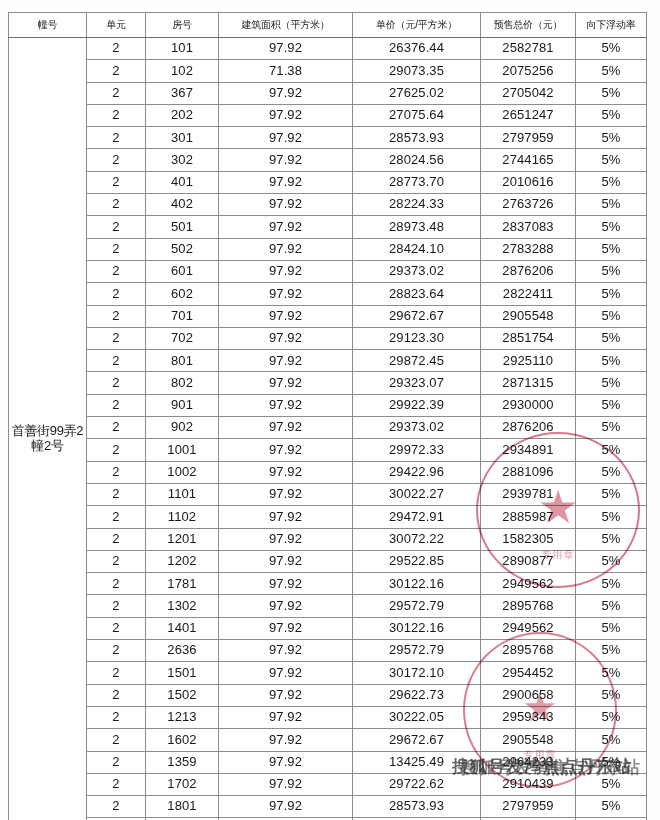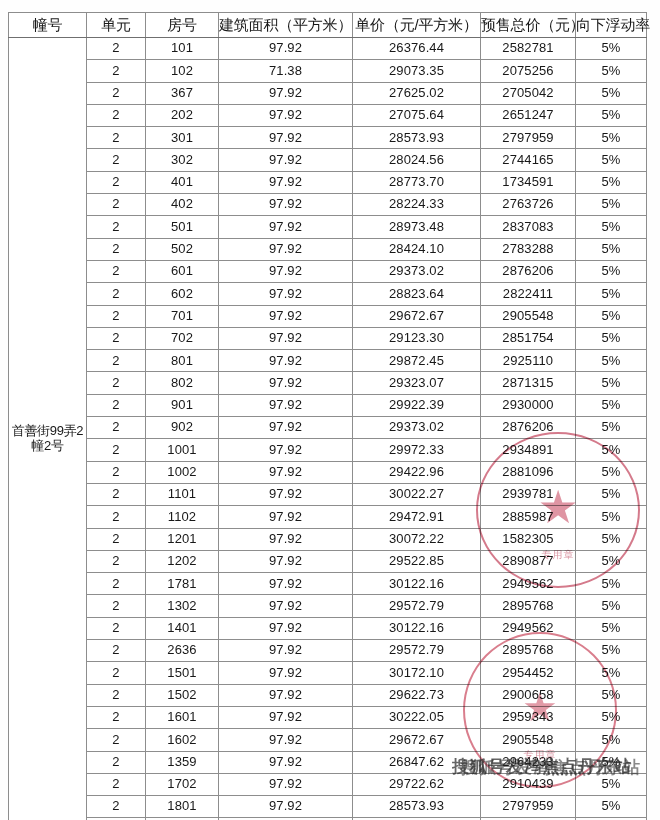--- a/index.html
+++ b/index.html
@@ -37,21 +37,21 @@
     padding: 0;
     text-align: center;
     vertical-align: middle;
     color: #181818;
     background: transparent;
     font-weight: normal;
     line-height: 1.12;
   }
   #price-table thead th {
     height: 24px;
-    font-size: 15px;
+    font-size: 10px;
     letter-spacing: -0.2px;
     border-bottom: 1.6px solid #6f6f6f;
     white-space: nowrap;
   }
   #price-table tbody td {
     height: 21.3px;
     font-size: 13px;
   }
   
   .c-building { width: 78px; }
@@ -220,21 +220,21 @@
           <td class="num">97.92</td>
           <td class="num">28024.56</td>
           <td class="num">2744165</td>
           <td class="num">5%</td>
         </tr>
         <tr>
           <td class="num">2</td>
           <td class="num">401</td>
           <td class="num">97.92</td>
           <td class="num">28773.70</td>
-          <td class="num">1734591</td>
+          <td class="num">2010616</td>
           <td class="num">5%</td>
         </tr>
         <tr>
           <td class="num">2</td>
           <td class="num">402</td>
           <td class="num">97.92</td>
           <td class="num">28224.33</td>
           <td class="num">2763726</td>
           <td class="num">5%</td>
         </tr>
@@ -409,39 +409,39 @@
         <tr>
           <td class="num">2</td>
           <td class="num">1502</td>
           <td class="num">97.92</td>
           <td class="num">29622.73</td>
           <td class="num">2900658</td>
           <td class="num">5%</td>
         </tr>
         <tr>
           <td class="num">2</td>
-          <td class="num">1601</td>
+          <td class="num">1213</td>
           <td class="num">97.92</td>
           <td class="num">30222.05</td>
           <td class="num">2959343</td>
           <td class="num">5%</td>
         </tr>
         <tr>
           <td class="num">2</td>
           <td class="num">1602</td>
           <td class="num">97.92</td>
           <td class="num">29672.67</td>
           <td class="num">2905548</td>
           <td class="num">5%</td>
         </tr>
         <tr>
           <td class="num">2</td>
           <td class="num">1359</td>
           <td class="num">97.92</td>
-          <td class="num">26847.62</td>
+          <td class="num">13425.49</td>
           <td class="num">2964233</td>
           <td class="num">5%</td>
         </tr>
         <tr>
           <td class="num">2</td>
           <td class="num">1702</td>
           <td class="num">97.92</td>
           <td class="num">29722.62</td>
           <td class="num">2910439</td>
           <td class="num">5%</td>

